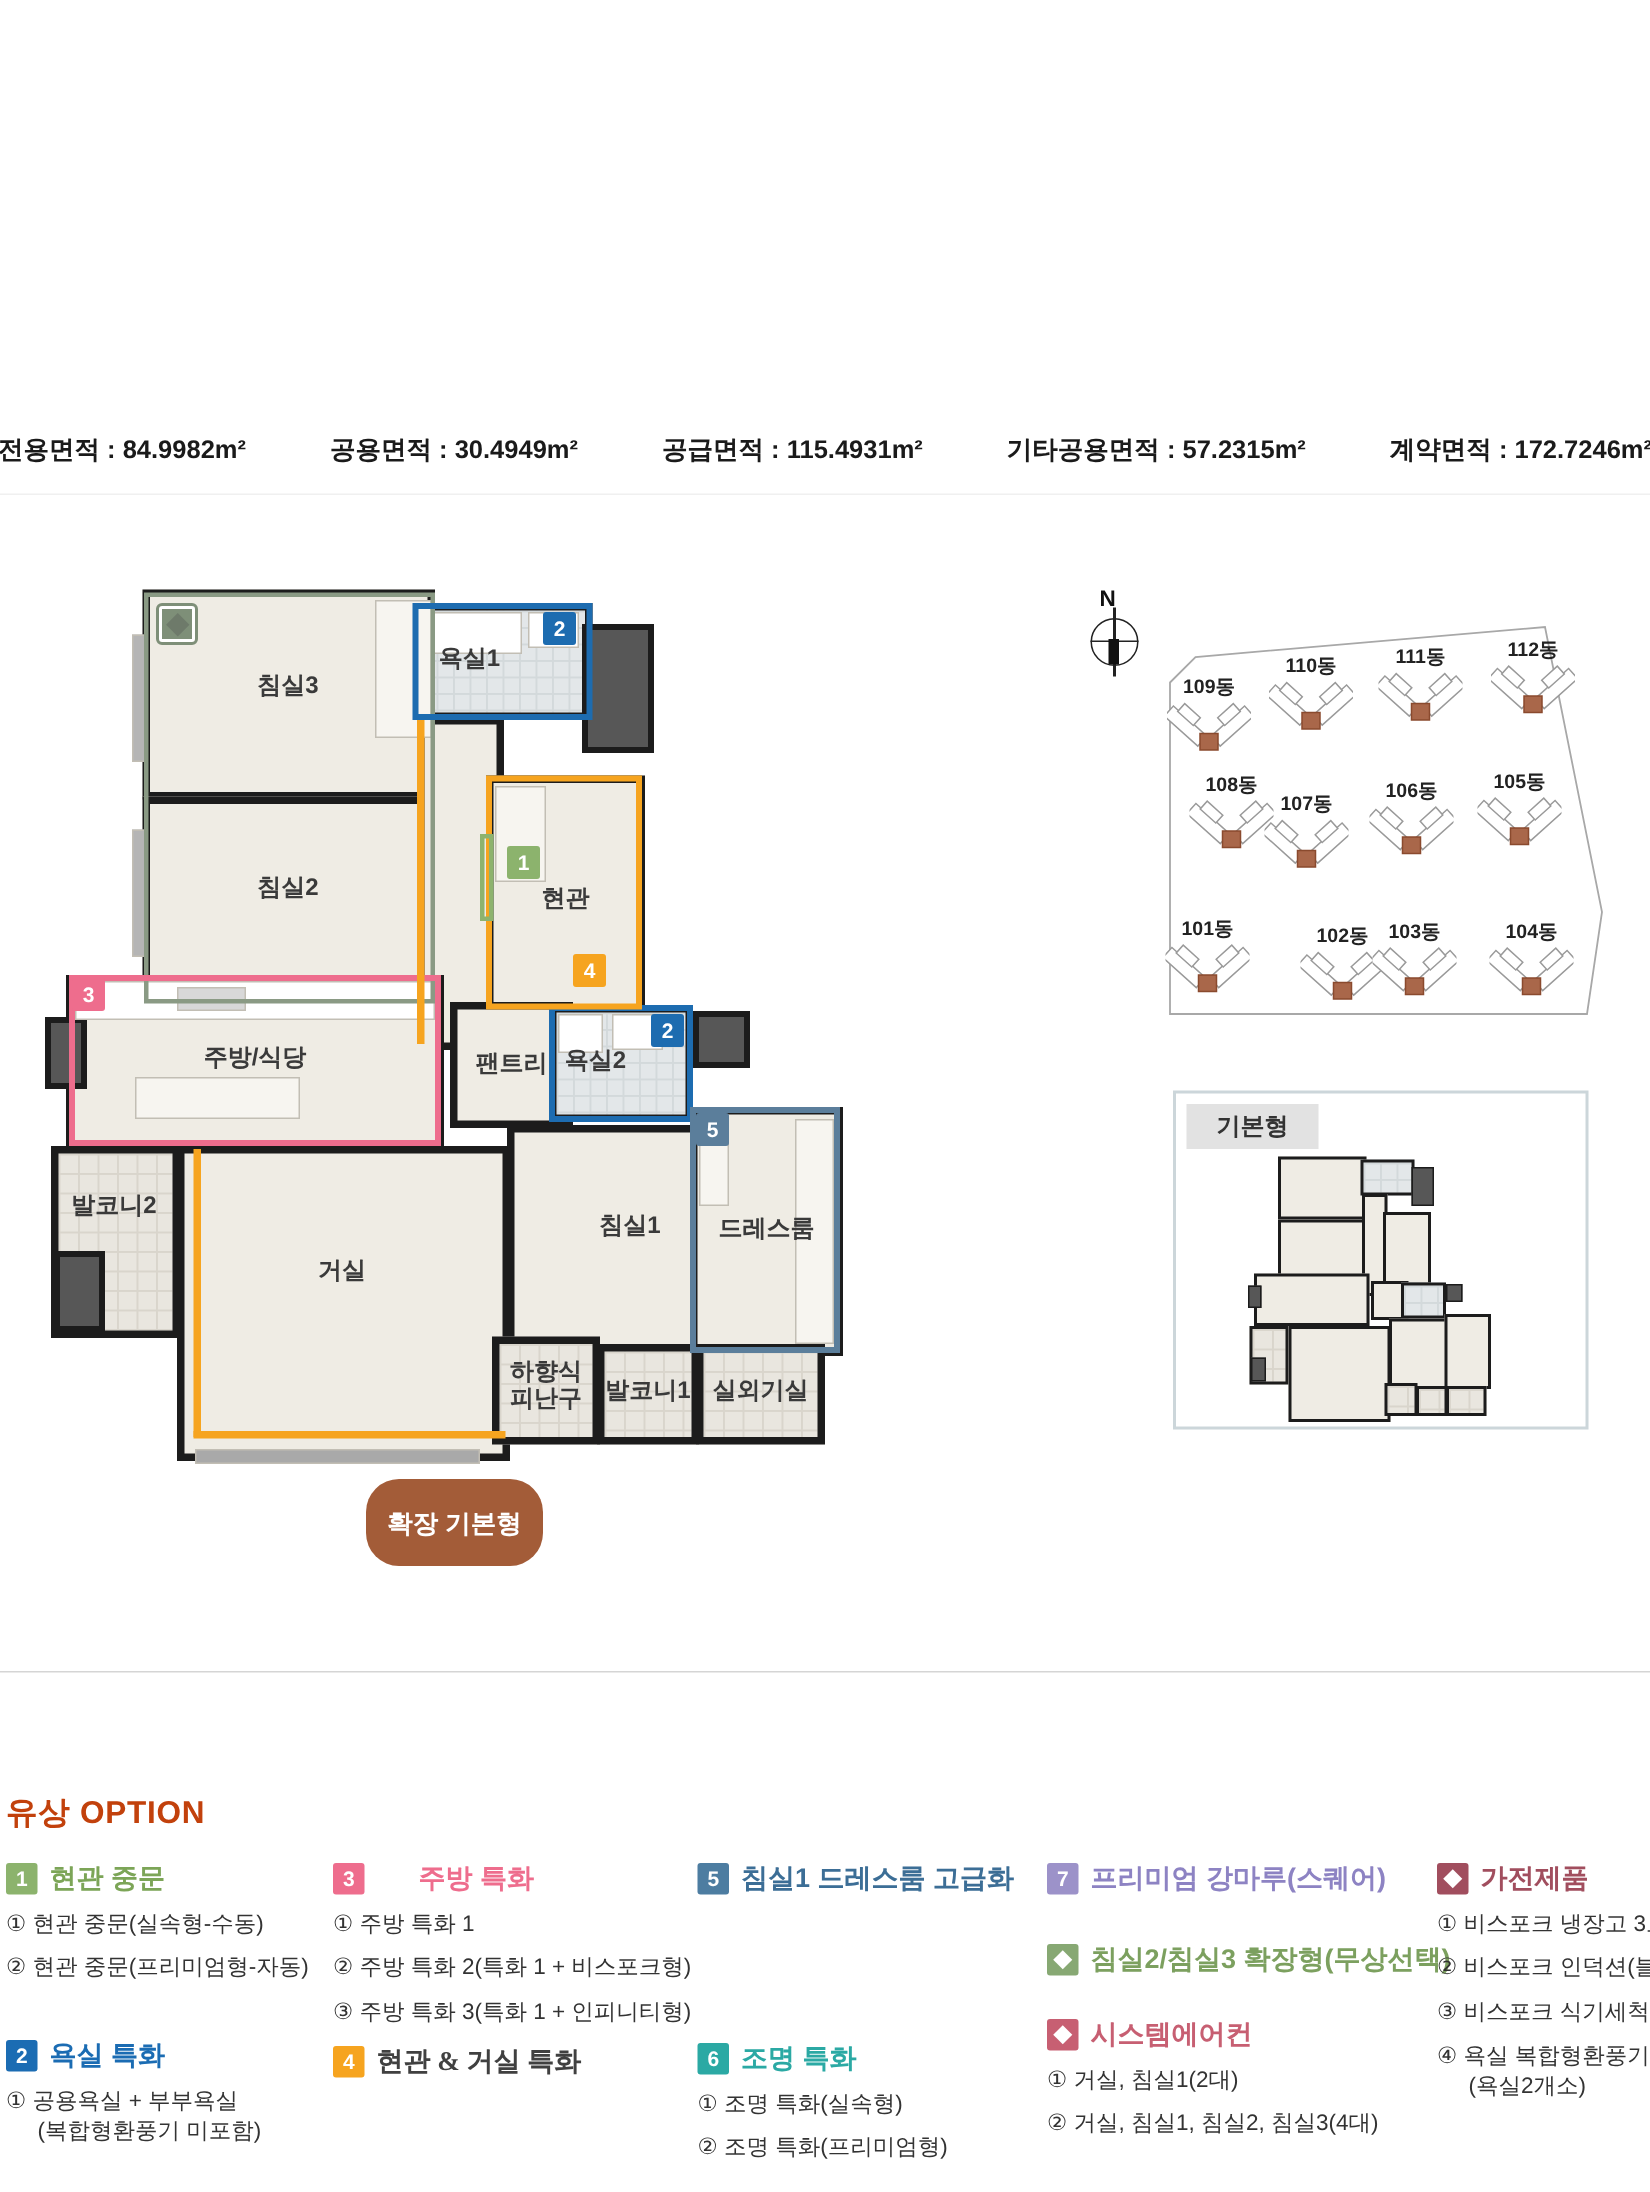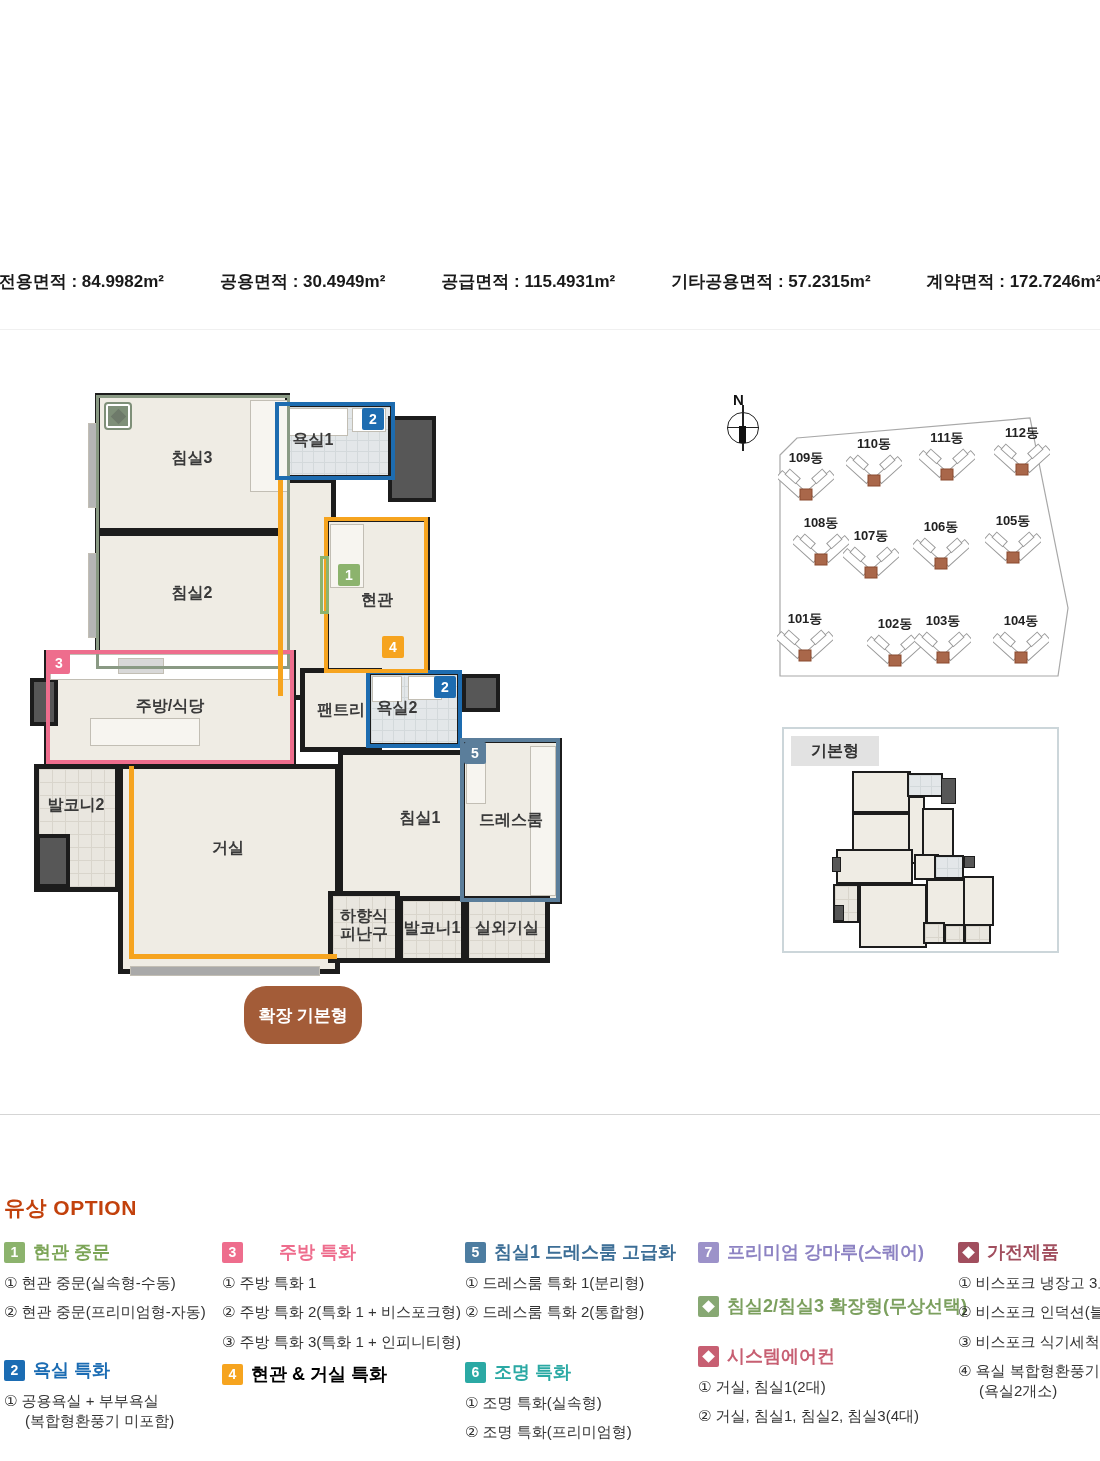--- a/index.html
+++ b/index.html
@@ -29,21 +29,21 @@
             border-radius:50%/60%; opacity:.8; }
   .ball { position:absolute; left:206px; top:186px; width:66px; height:64px; border-radius:50%;
             background-color:#95917f; background-image:radial-gradient(#4c4a42 1px,transparent 1.6px);
             background-size:5px 5px; }
   .big-title { position:absolute; left:86px; top:62px; font-size:100px; font-weight:bold; color:#fff; letter-spacing:2px; }
   .pill { position:absolute; left:281px; top:130px; height:40px; padding:0 22px; border:2px solid #fff;
           border-radius:22px; color:#fff; font-size:20px; font-weight:bold; display:flex; align-items:center; }
 
   
   .area-bar { position:absolute; left:0; top:270px; width:1100px; height:60px; background:#fff;
-              display:flex; align-items:flex-start; justify-content:center; border-bottom:1px solid #f0f0f0; }
+              display:flex; align-items:center; justify-content:center; border-bottom:1px solid #f0f0f0; }
   .area-item { font-size:17px; font-weight:bold; color:#1a1a1a; padding:0 28px; white-space:nowrap; }
   .area-sep { width:1px; height:20px; background:#ccc; }
 
   
   .plan { position:absolute; left:30px; top:388px; width:560px; height:592px; }
   .room { position:absolute; border:5px solid #1c1c1c; background:#efece4; }
   .room.bath { background:#e3e7e9; background-image:linear-gradient(#d3d9db 1px,transparent 1px),linear-gradient(90deg,#d3d9db 1px,transparent 1px); background-size:11px 11px; }
   .room.tile { background:#e9e6df; background-image:linear-gradient(#d9d5cc 1px,transparent 1px),linear-gradient(90deg,#d9d5cc 1px,transparent 1px); background-size:13px 13px; }
   .darkblock { position:absolute; background:#575757; border:4px solid #1c1c1c; }
   .fixture { position:absolute; background:#fff; border:1px solid #c2beb4; }
@@ -343,33 +343,29 @@
           </div>
           <div class="opt-items">
             <div class="opt-item">① 주방 특화 1</div>
             <div class="opt-item">② 주방 특화 2(특화 1 + 비스포크형)</div>
             <div class="opt-item">③ 주방 특화 3(특화 1 + 인피니티형)</div>
           </div>
         </div>
         <div class="opt-section" style="top: 122px;">
           <div class="opt-head">
             <div class="opt-badge" style="background: rgb(246, 164, 31);">4</div>
-            <div class="opt-head-title" style="color: #000000;">현관 &amp; 거실 특화</div>
+            <div class="opt-head-title" style="color: #404040; font-family: Liberation Serif, serif;">현관 &amp; 거실 특화</div>
           </div>
         </div>
       </div>
       <div class="opt-col" style="left: 465px;">
         <div class="opt-section" style="top: 0px;">
           <div class="opt-head">
             <div class="opt-badge" style="background: rgb(77, 125, 161);">5</div>
             <div class="opt-head-title" style="color: rgb(60, 110, 150);">침실1 드레스룸 고급화</div>
-          </div>
-          <div class="opt-items">
-            <div class="opt-item">① 드레스룸 특화 1(분리형)</div>
-            <div class="opt-item">② 드레스룸 특화 2(통합형)</div>
           </div>
         </div>
         <div class="opt-section" style="top: 120px;">
           <div class="opt-head">
             <div class="opt-badge" style="background: rgb(43, 169, 164);">6</div>
             <div class="opt-head-title" style="color: rgb(43, 169, 164);">조명 특화</div>
           </div>
           <div class="opt-items">
             <div class="opt-item">① 조명 특화(실속형)</div>
             <div class="opt-item">② 조명 특화(프리미엄형)</div>

